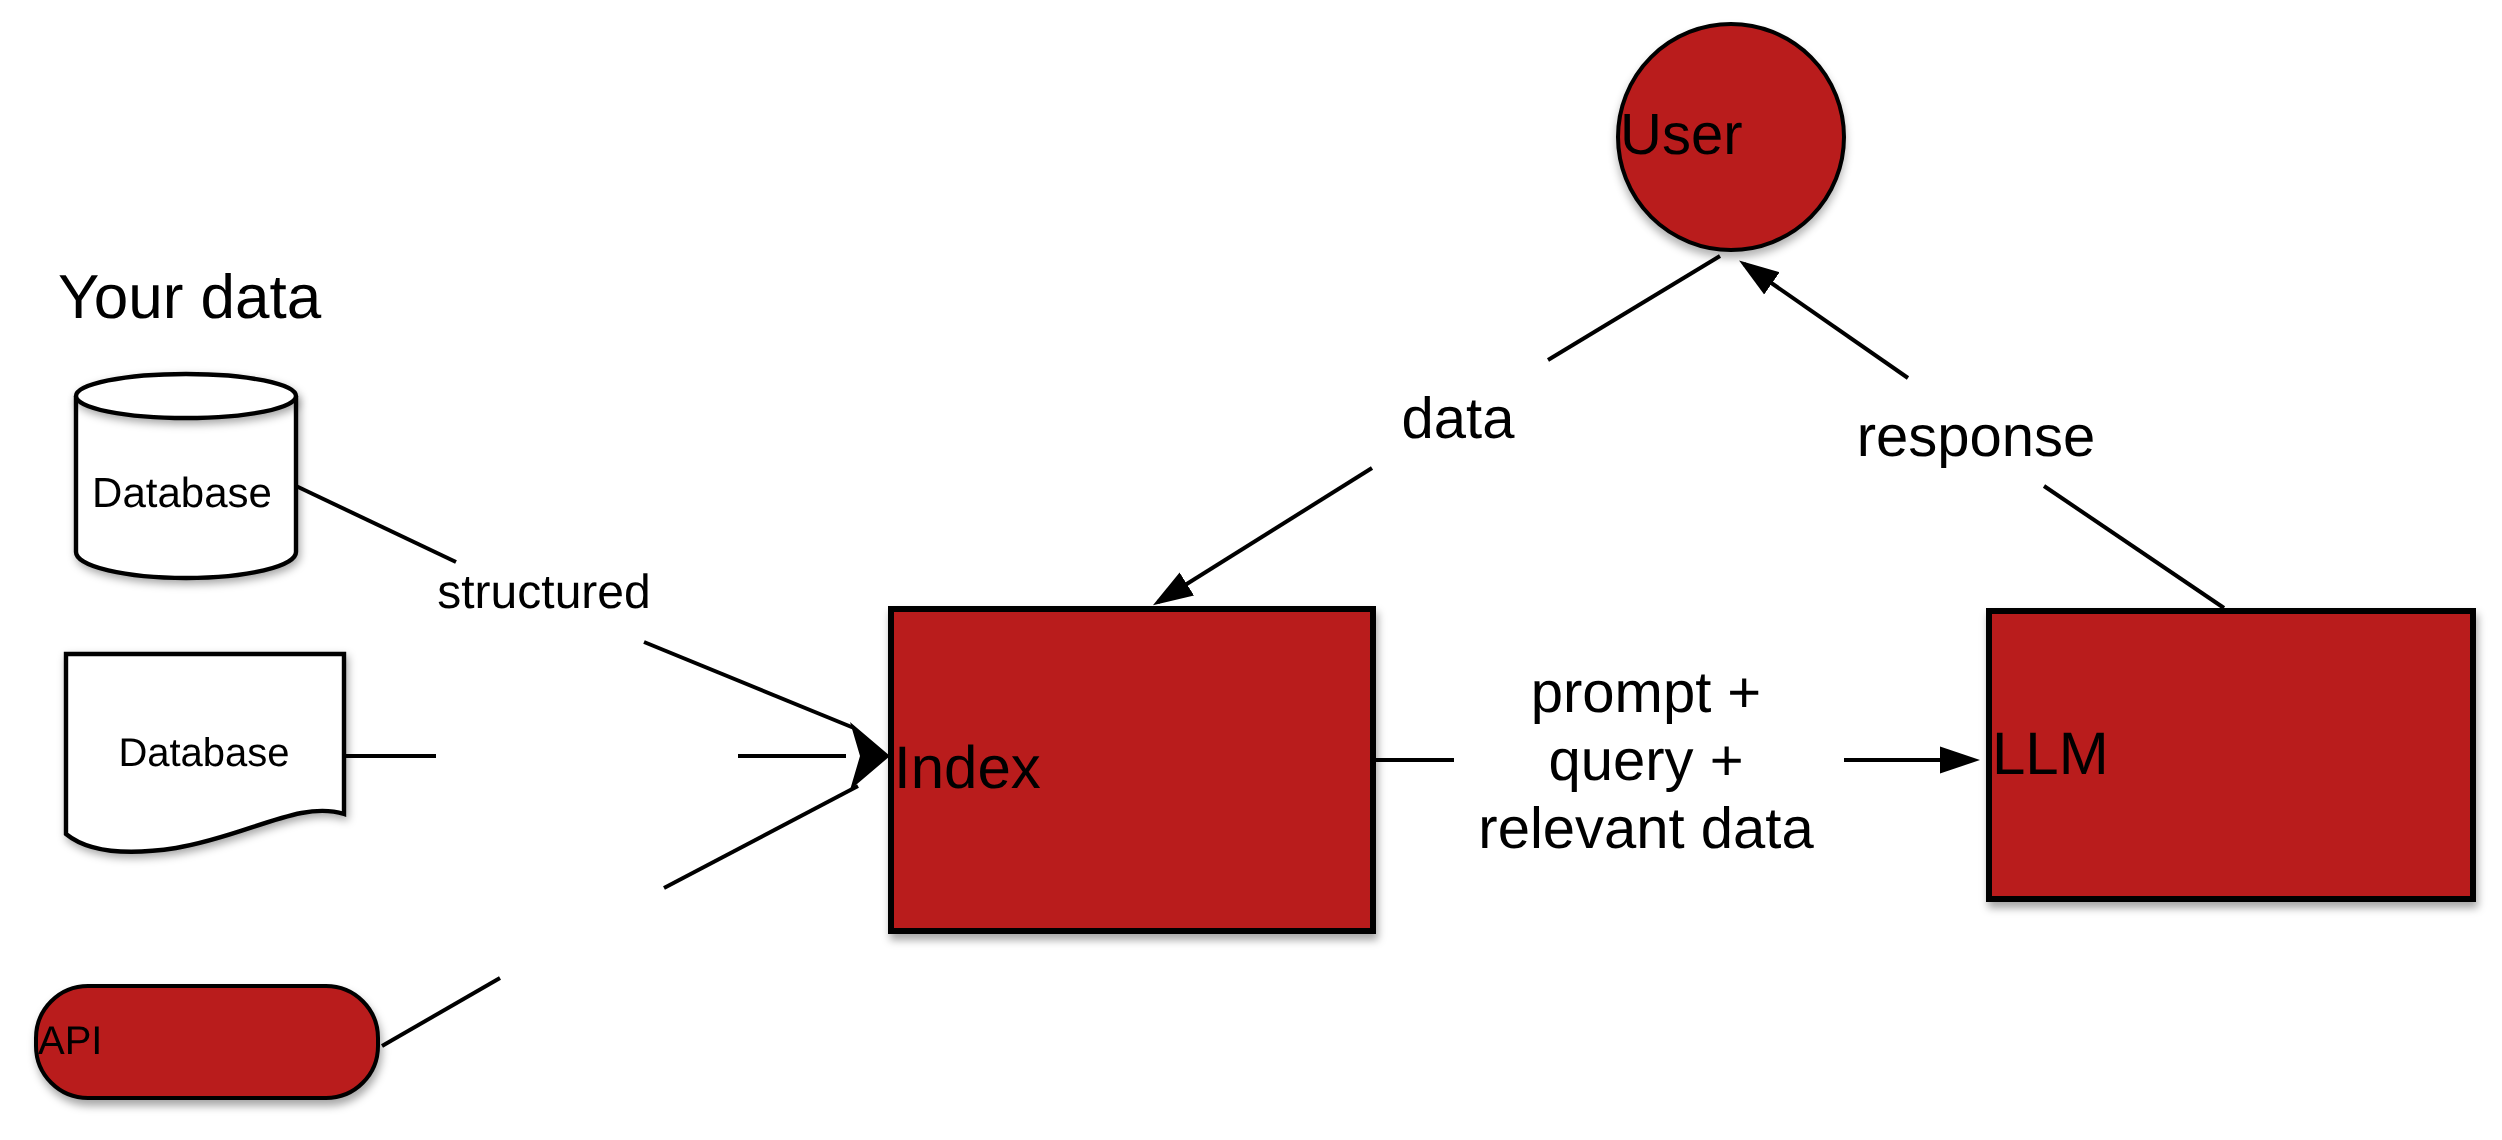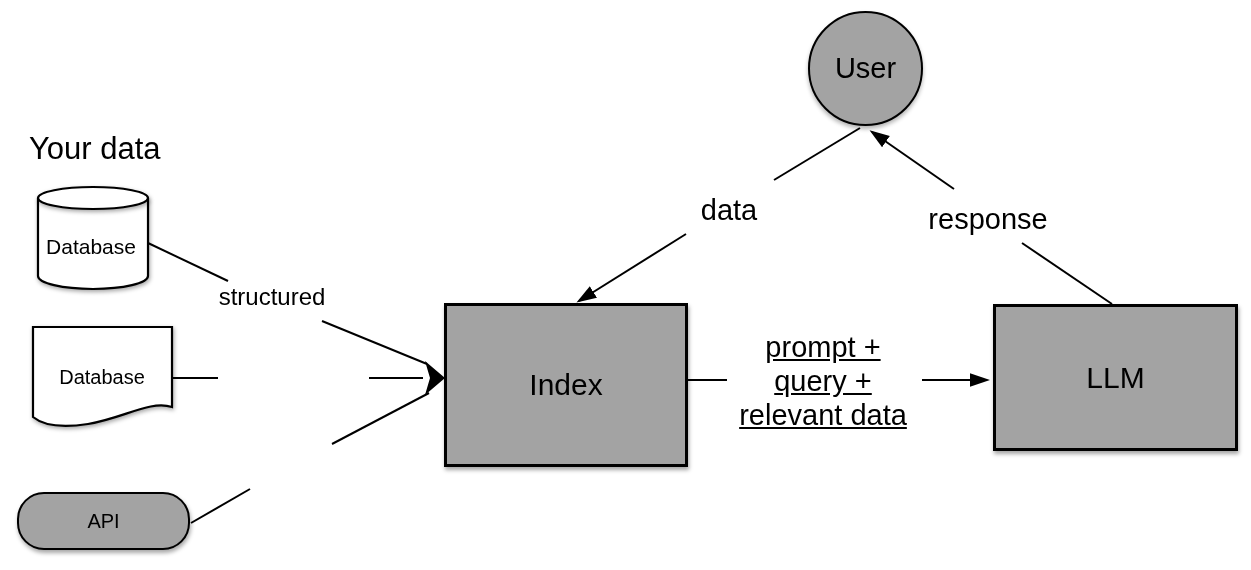--- a/index.html
+++ b/index.html
@@ -40,25 +40,25 @@
   }
   .label {
     position: absolute;
     transform: translate(-50%, -50%);
     white-space: nowrap;
     line-height: 1.1;
   }
   .node-box {
     position: absolute;
     box-sizing: border-box;
-    background: #a3a3a3;
+    background: #b91c1c;
     border: 3px solid #000000;
     display: flex;
     align-items: center;
-    justify-content: center;
+    justify-content: flex-start;
     box-shadow: 1px 3px 4px rgba(0,0,0,0.35);
   }
   .section-title {
     position: absolute;
     left: 29px;
     top: 119px;
     font-size: 31px;
     margin-top: 12px;
   }
   .db-label    { left: 91px;  top: 247px; font-size: 21px; }
@@ -75,21 +75,20 @@
   .lbl-structured   { left: 272px; top: 297px; font-size: 24px; }
   .lbl-unstructured { left: 293px; top: 378px; font-size: 24px; }
   .lbl-programmatic { left: 289px; top: 467px; font-size: 24px; }
   .lbl-query        { left: 729px; top: 211px; font-size: 29px; }
   .lbl-response     { left: 988px; top: 220px; font-size: 29px; }
   .lbl-prompt {
     left: 823px; top: 381px; font-size: 29px;
     white-space: pre-line;
     text-align: center;
     line-height: 34px;
-    text-decoration: underline;
   }
 </style>
 </head>
 <body>
 
 <div class="canvas">
 
   <svg class="lines-layer" width="1251" height="570" viewBox="0 0 1251 570" xmlns="http://www.w3.org/2000/svg">
     <defs>
       <marker id="arrow" viewBox="0 0 10 8" refX="8.5" refY="4" markerWidth="10" markerHeight="8" orient="auto-start-reverse">

